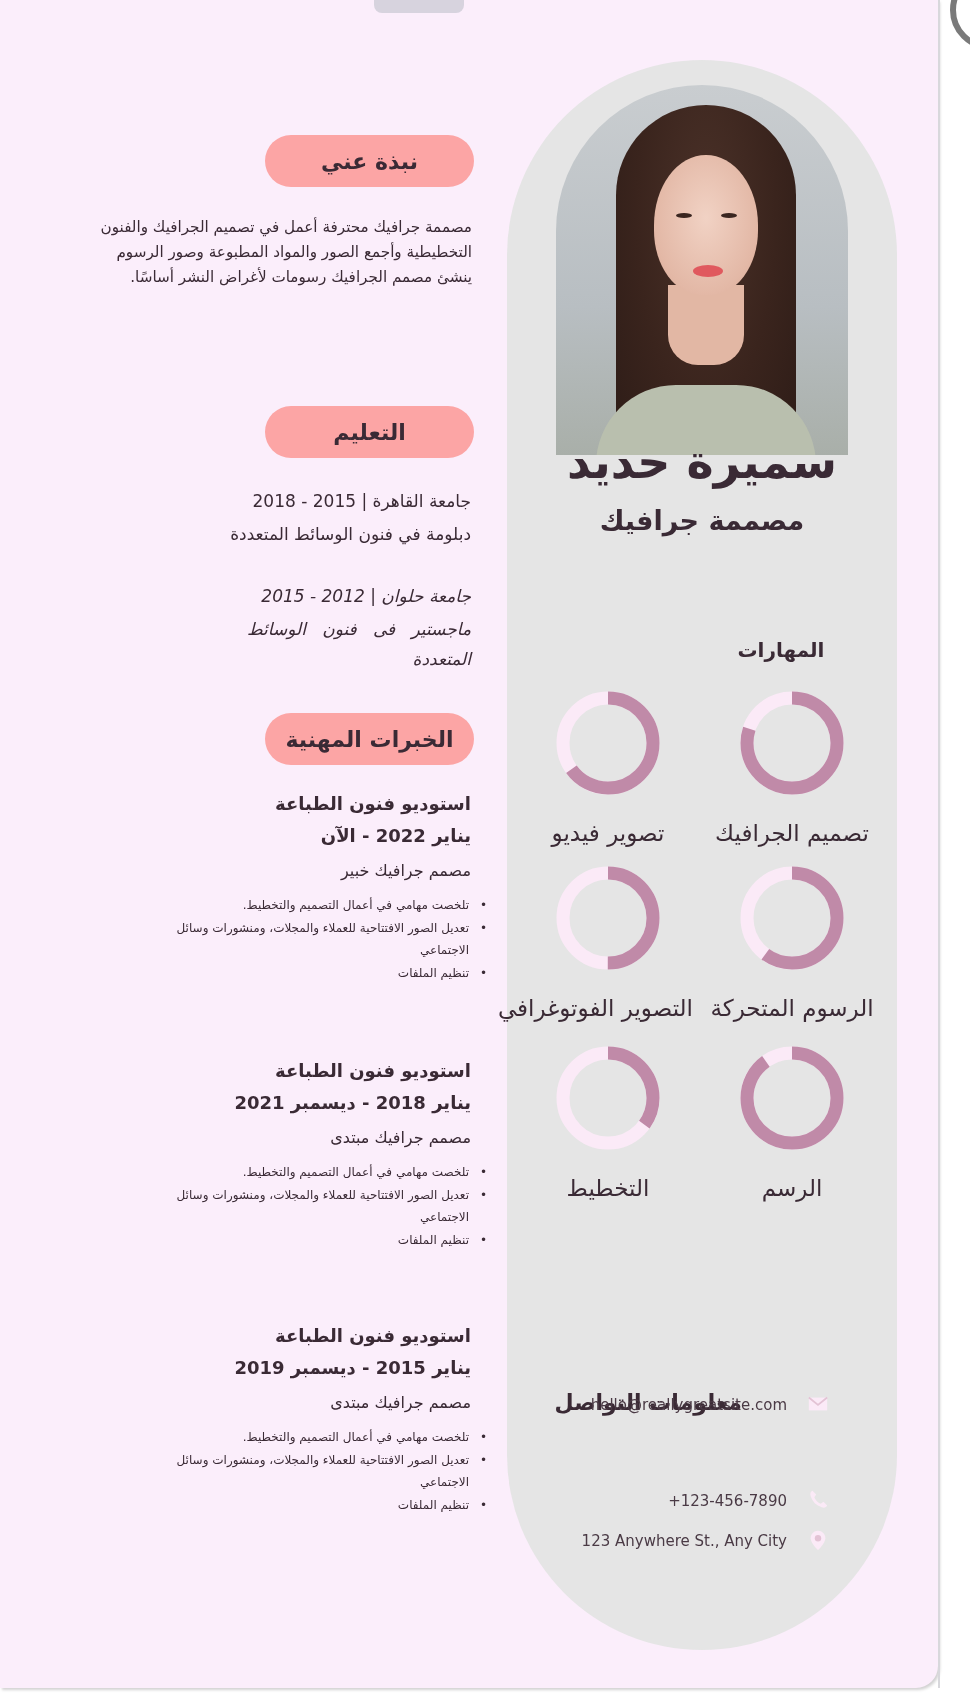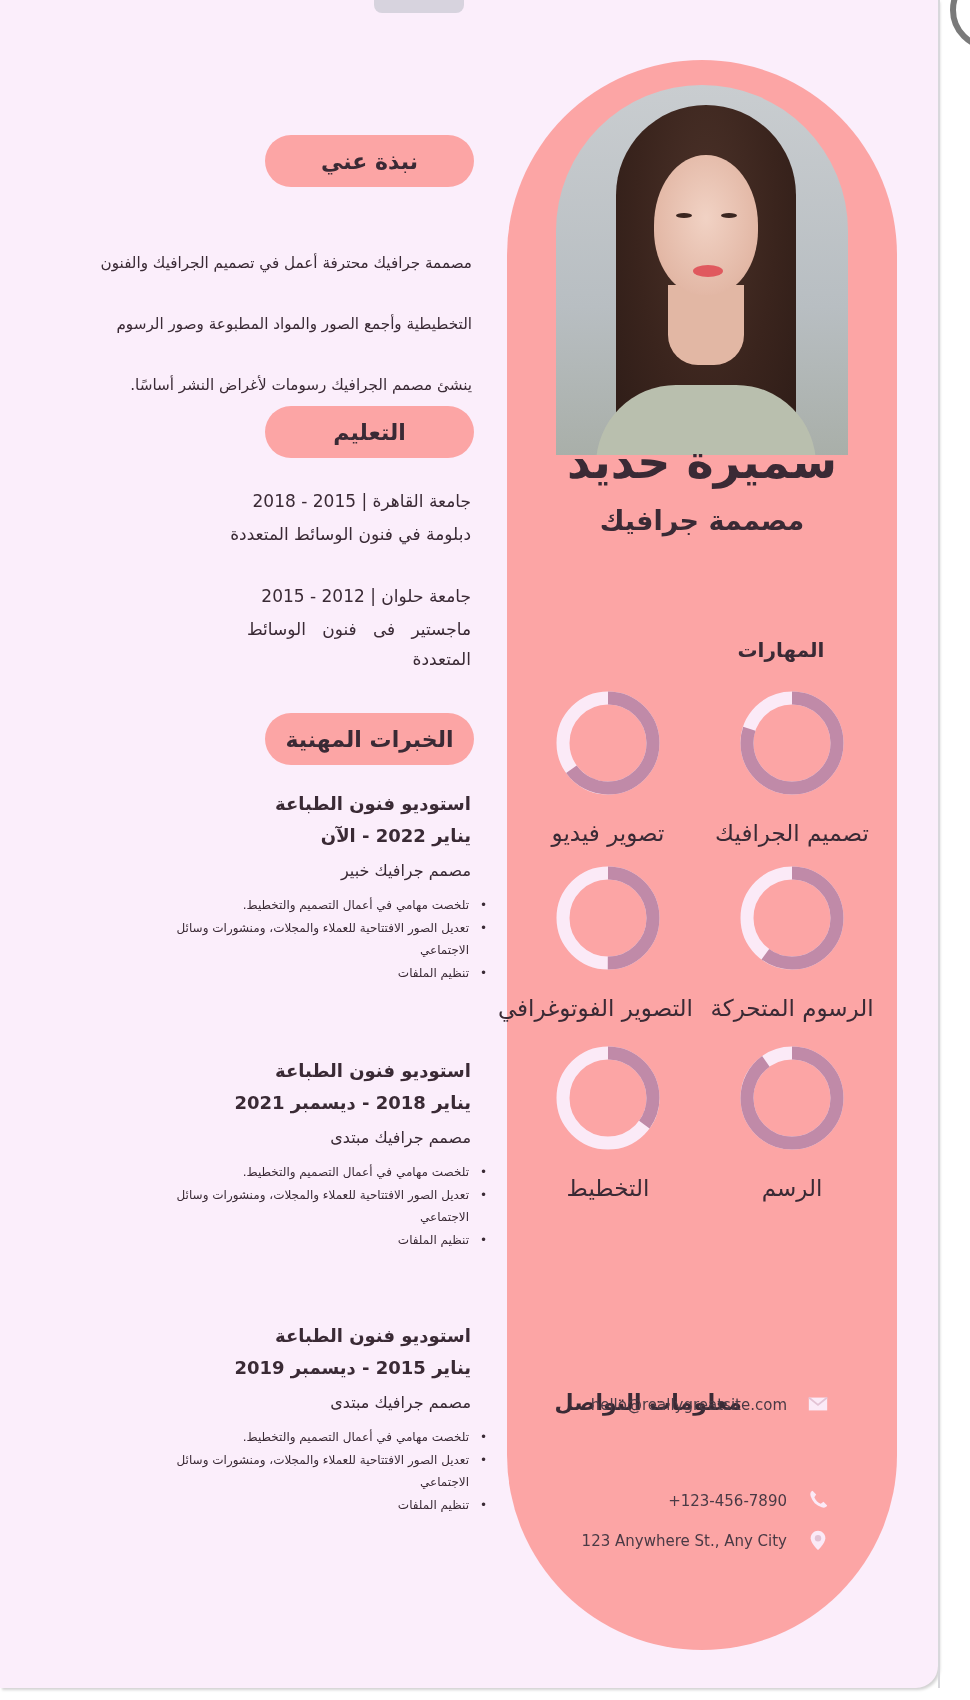--- a/index.html
+++ b/index.html
@@ -20,21 +20,21 @@
     position: absolute; left: 950px; top: -30px; width: 80px; height: 80px;
     border: 6px solid #7a7a7a; border-radius: 50%;
   }
   .right-gutter-line {
     position: absolute; left: 938px; top: 0; width: 2px; height: 1688px; background: #d8d8dc;
   }
 
   
   .sidebar {
     position: absolute; left: 507px; top: 60px; width: 390px; height: 1590px;
-    background: #fca5a5; border-radius: 195px;
+    background: #e5e5e5; border-radius: 195px;
   }
   .photo {
     position: absolute; left: 49px; top: 25px; width: 292px; height: 370px;
     border-radius: 146px 146px 0 0; overflow: hidden;
     background: linear-gradient(180deg, #c9cdd0 0%, #b8bec2 60%, #a9afa9 100%);
   }
   .photo .hair {
     position: absolute; left: 60px; top: 20px; width: 180px; height: 360px;
     background: radial-gradient(ellipse at 50% 30%, #4a3128 0%, #3a241d 55%, #2d1c17 100%);
     border-radius: 90px 90px 40px 40px;
@@ -85,21 +85,21 @@
   .contact-icon { position: absolute; right: -42px; top: -3px; width: 22px; height: 22px; }
 
   
   .section-pill {
     position: absolute; height: 52px; background: #fca5a5; border-radius: 26px;
     font-size: 22px; font-weight: bold; color: #3a2a35; direction: rtl;
     display: flex; align-items: center; justify-content: center;
   }
   .rtl-block { position: absolute; direction: rtl; text-align: right; color: #3a2a35; }
   .about-text { right: 466px; width: 450px; font-size: 15.2px; line-height: 25px; top: 215px; }
-  .about-text p { white-space: nowrap; margin-top: 36px; }
+  .about-text p { white-space: nowrap; }
   .edu-line { font-size: 17px; line-height: 33px; white-space: nowrap; }
 
   .job-head { font-size: 18px; font-weight: bold; line-height: 32px; white-space: nowrap; }
   .job-role { font-size: 16px; line-height: 30px; margin-top: 4px; white-space: nowrap; }
   .job-bullets { list-style: none; margin-top: 8px; }
   .job-bullets li { font-size: 12px; line-height: 22.5px; position: relative; padding-right: 22px; white-space: nowrap; }
   .job-bullets li::before { content: "•"; position: absolute; right: 4px; top: 0; }
   .job-bullets li .cont { display: block; }
 </style>
 </head>
@@ -115,21 +115,21 @@
     <p>التخطيطية وأجمع الصور والمواد المطبوعة وصور الرسوم</p>
     <p>ينشئ مصمم الجرافيك رسومات لأغراض النشر أساسًا.</p>
   </div>
 
   <div class="section-pill" style="left:265px; top:406px; width:209px;">التعليم</div>
 
   <div class="rtl-block" style="right:467px; top:485px;">
     <div class="edu-line">جامعة القاهرة | 2015 - 2018</div>
     <div class="edu-line">دبلومة في فنون الوسائط المتعددة</div>
   </div>
-  <div class="rtl-block" style="right:467px; top:580px;">
+  <div class="rtl-block" style="right:467px; top:580px;font-style:italic;">
     <div class="edu-line">جامعة حلوان | 2012 - 2015</div>
     <div class="edu-line" style="white-space:pre;">ماجستير   فى   فنون   الوسائط</div>
     <div class="edu-line" style="line-height:26px;">المتعددة</div>
   </div>
 
   <div class="section-pill" style="left:265px; top:713px; width:209px;">الخبرات المهنية</div>
 
   <div class="rtl-block" style="right:467px; top:788px;">
     <div class="job-head">استوديو فنون الطباعة</div>
     <div class="job-head">يناير 2022 - الآن</div>

